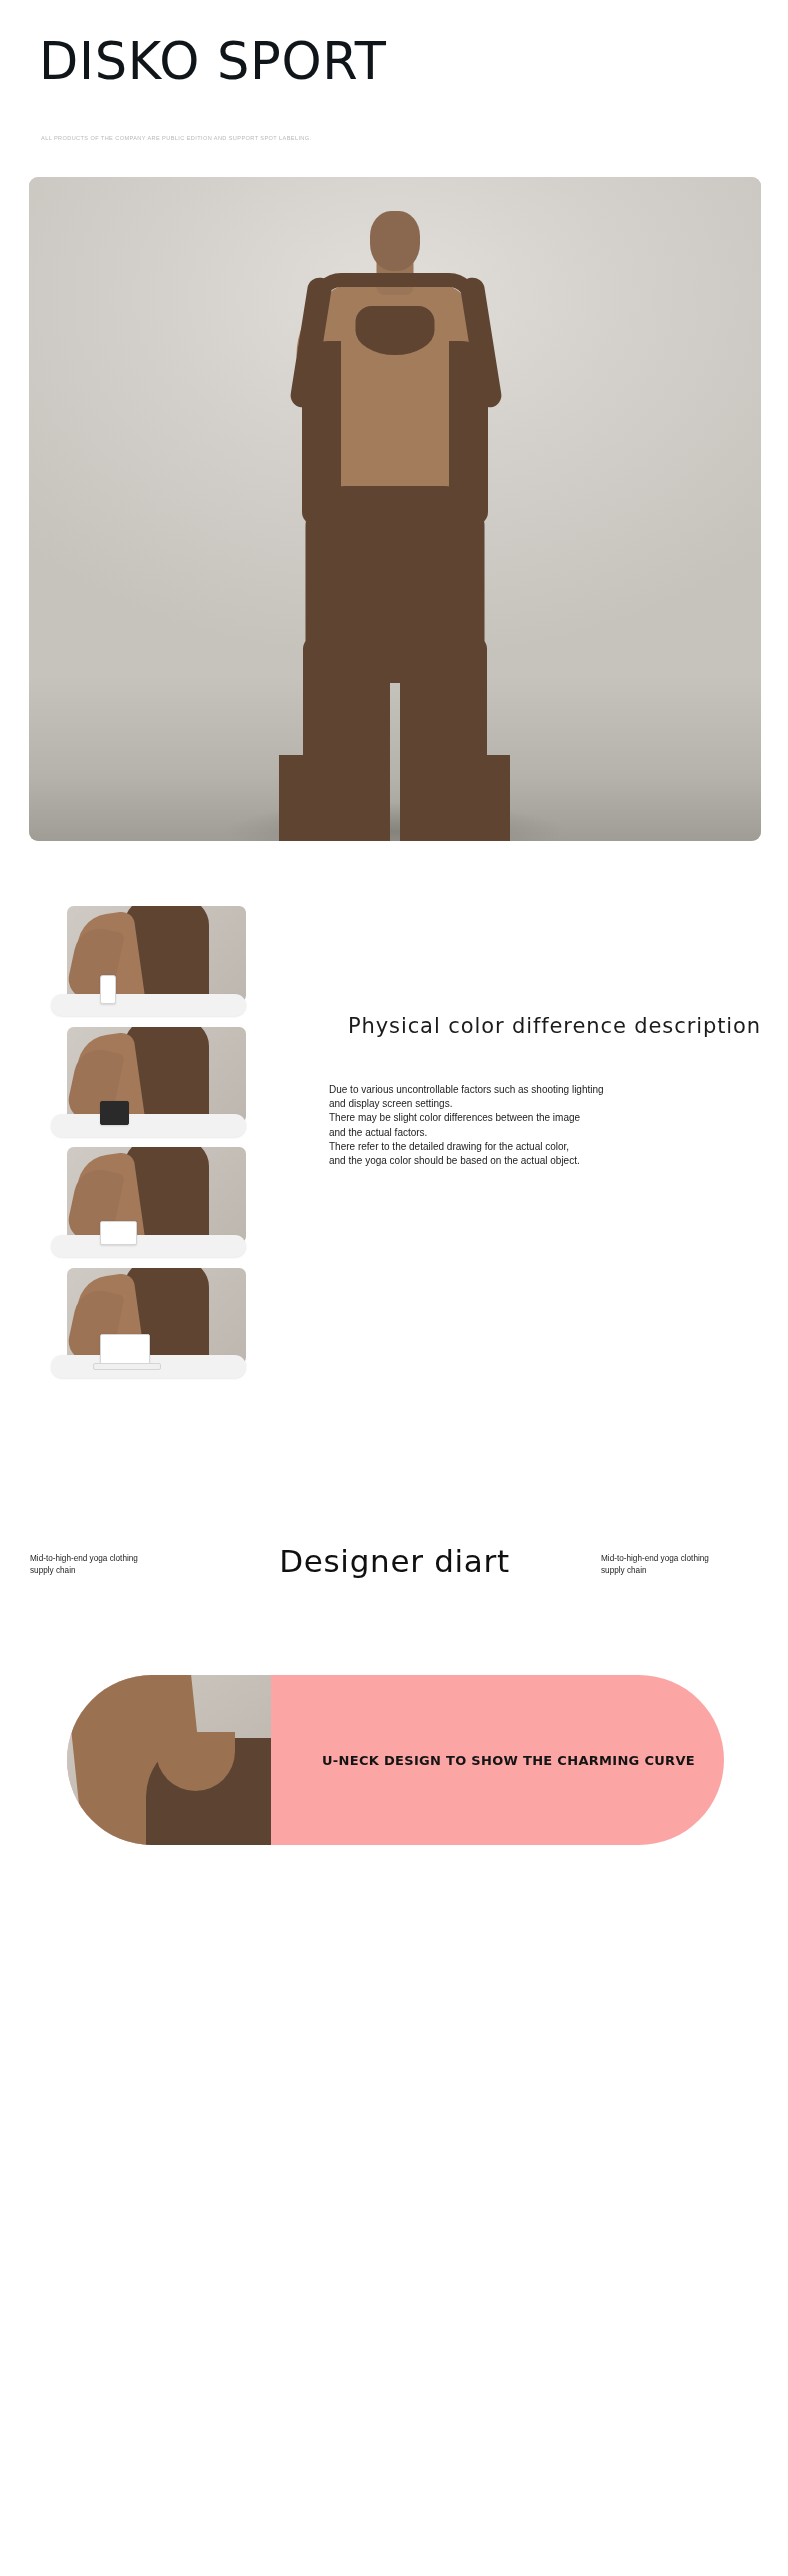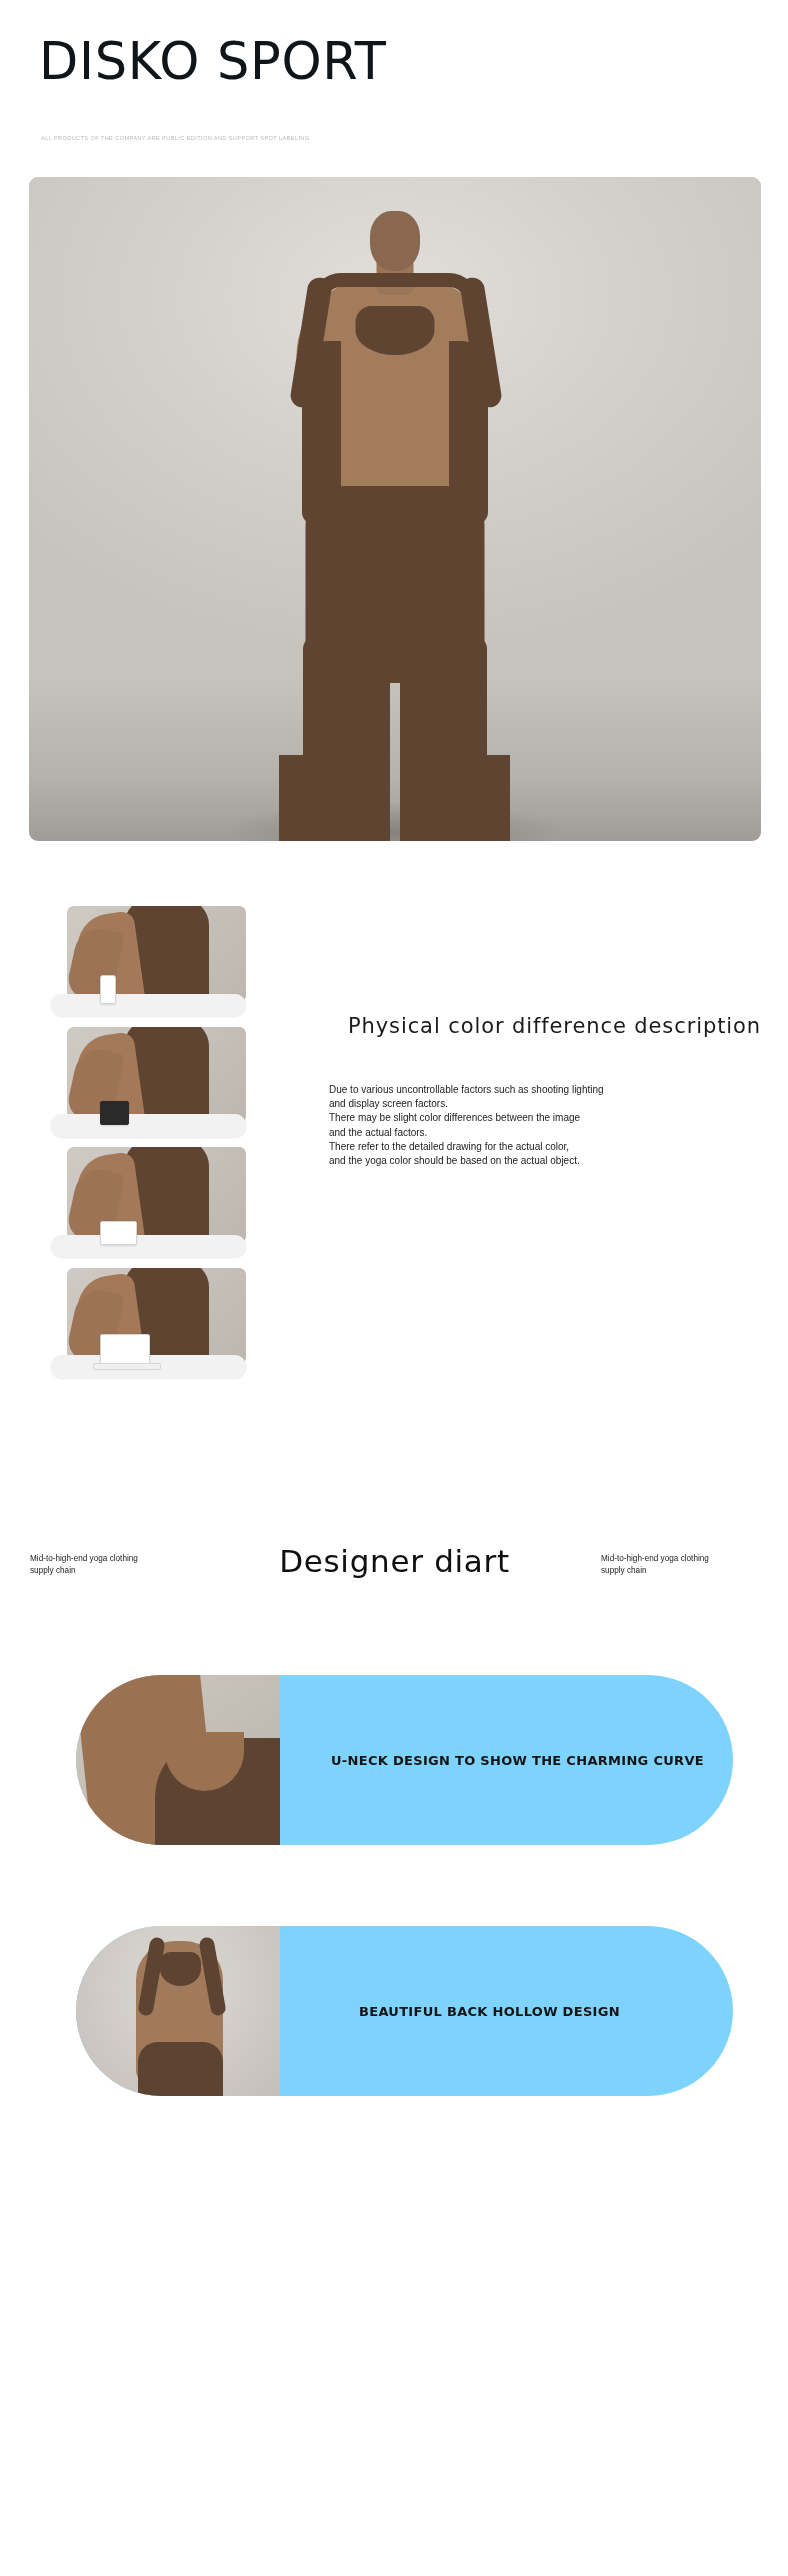--- a/index.html
+++ b/index.html
@@ -194,22 +194,22 @@
     position: absolute; left: 30px; top: 1553px; width: 158px;
     font-size: 8.2px; line-height: 1.45; color: #1d1d1d;
   }
   .dd-right {
     position: absolute; right: 30px; top: 1553px; width: 158px;
     font-size: 8.2px; line-height: 1.45; color: #1d1d1d;
   }
 
   
   .card {
-    position: absolute; left: 76px; width: 657px; height: 170px;
-    background: #7dd3fc; border-radius: 85px;
+    position: absolute; left: 67px; width: 657px; height: 170px;
+    background: #fca5a5; border-radius: 85px;
   }
   .card.c1 { top: 1675px; }
   .card.c2 { top: 1926px; }
   .card.c3 { top: 2176px; }
   .card-img {
     position: absolute; left: 0; top: 0;
     width: 204px; height: 170px;
     border-radius: 85px 0 0 85px;
     overflow: hidden;
   }
@@ -333,21 +333,21 @@
       </div>
       <div class="device-plate"></div>
       <div class="device dev-laptop"></div>
     </div>
 
   </div>
 
   <div class="cdd-title">Physical color difference description</div>
   <div class="cdd-body">
     <p>Due to various uncontrollable factors such as shooting lighting</p>
-    <p>and display screen factors.</p>
+    <p>and display screen settings.</p>
     <p>There may be slight color differences between the image</p>
     <p>and the actual factors.</p>
     <p>There refer to the detailed drawing for the actual color,</p>
     <p>and the yoga color should be based on the actual object.</p>
   </div>
 
   <div class="dd-left">
     <div>Mid-to-high-end yoga clothing</div>
     <div>supply chain</div>
   </div>
@@ -359,26 +359,16 @@
 
   <div class="card c1">
     <div class="card-img c1img">
       <div class="c1-skin"></div>
       <div class="c1-suit"></div>
       <div class="c1-neckline"></div>
     </div>
     <div class="card-text">U-NECK DESIGN TO SHOW THE CHARMING CURVE</div>
   </div>
 
-  <div class="card c2">
-    <div class="card-img c2img">
-      <div class="c2-body"></div>
-      <div class="c2-hip"></div>
-      <div class="c2-strapL"></div>
-      <div class="c2-strapR"></div>
-      <div class="c2-hole"></div>
-    </div>
-    <div class="card-text">BEAUTIFUL BACK HOLLOW DESIGN</div>
-  </div>
 
 
 </div>
 
 
 </body></html>

